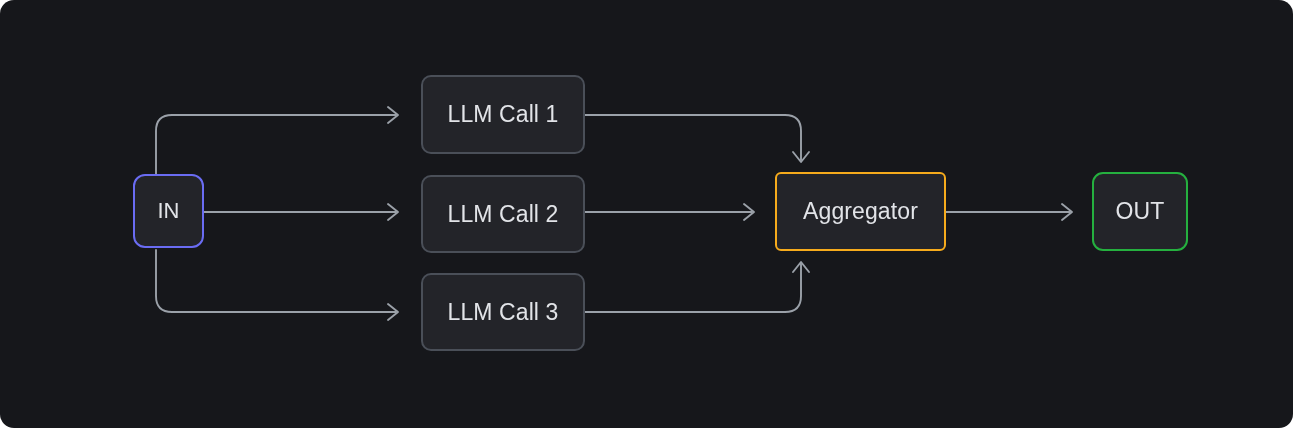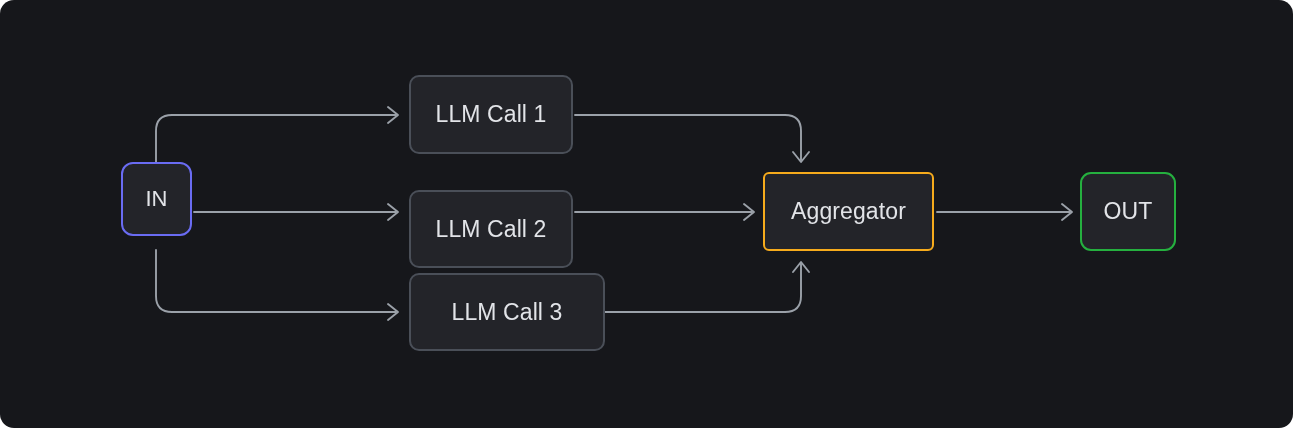--- a/index.html
+++ b/index.html
@@ -37,38 +37,39 @@
     align-items: center;
     justify-content: center;
     background: #232429;
     border-radius: 10px;
     border: 2px solid #4a4f58;
     color: #e2e4e8;
     font-size: 23px;
     font-weight: 400;
     letter-spacing: 0.1px;
     white-space: nowrap;
+    margin-left: 12px;
   }
   .node-label {
     display: block;
     line-height: 1;
   }
   .node-in {
     left: 121px;
-    top: 162px;
+    top: 174px;
     width: 71px;
     height: 74px;
     border-color: #6a6cf3;
     border-width: 2px;
     border-radius: 12px;
     font-size: 22px;
   }
   .node-llm1 { left: 409px; top: 75px;  width: 164px; height: 79px; }
-  .node-llm2 { left: 409px; top: 190px; width: 164px; height: 78px; }
-  .node-llm3 { left: 409px; top: 273px; width: 196px; height: 78px; }
+  .node-llm2 { left: 409px; top: 175px; width: 164px; height: 78px; }
+  .node-llm3 { left: 409px; top: 273px; width: 164px; height: 78px; }
   .node-agg {
     left: 763px;
     top: 172px;
     width: 171px;
     height: 79px;
     border-color: #f6ab1c;
     border-width: 2.5px;
     border-radius: 6px;
   }
   .node-out {

